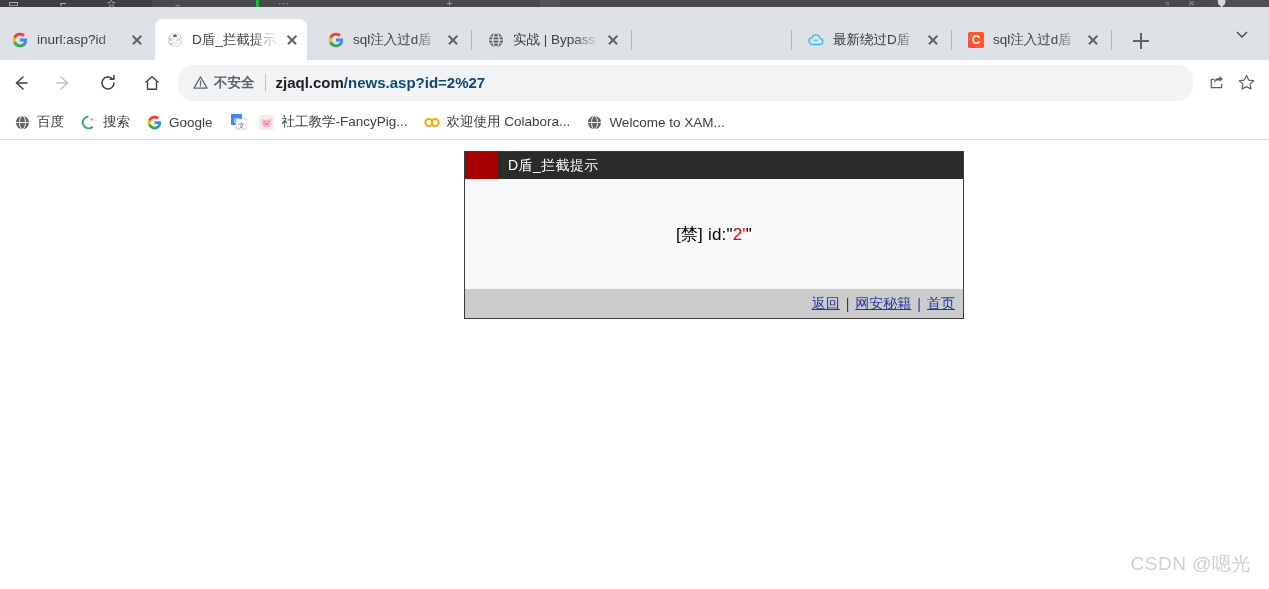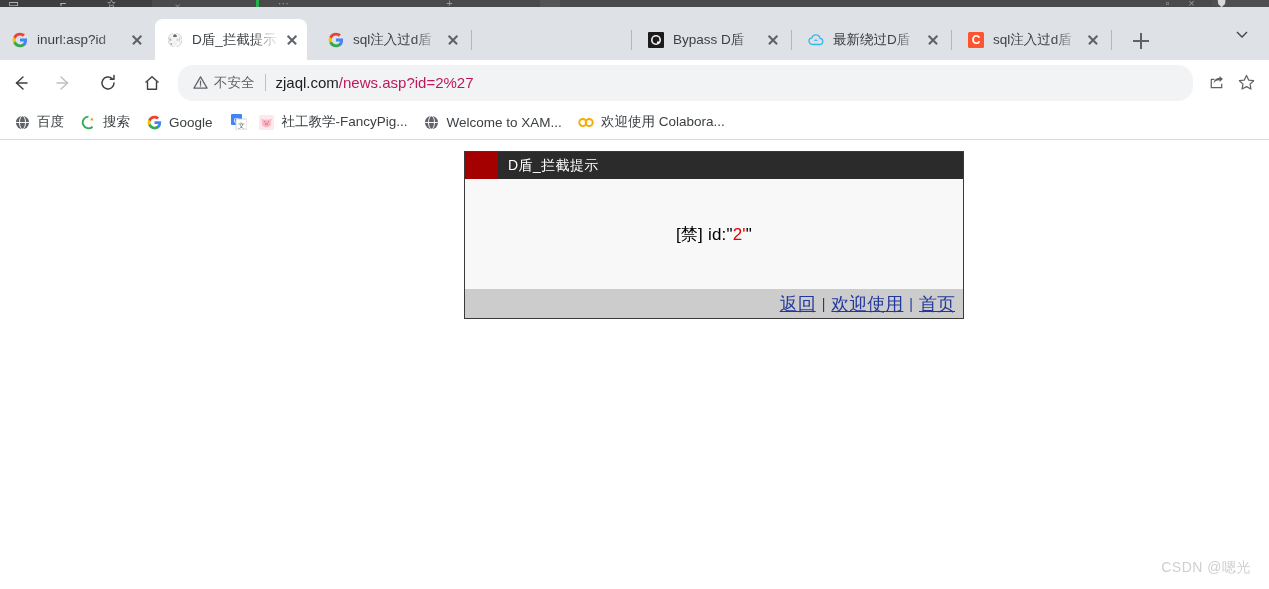--- a/index.html
+++ b/index.html
@@ -158,20 +158,21 @@
     flex: 1 1 auto;
     height: 36px;
     background: #f1f3f4;
     border-radius: 15px;
     display: flex;
     align-items: center;
     padding: 0 12px 0 14px;
     margin: 0 8px 0 12px;
     box-sizing: border-box;
     overflow: hidden;
+    font-weight: bold;
   }
   .omni-warn-icon {
     flex: 0 0 auto;
     width: 16px; height: 16px;
     margin-right: 6px;
     display: flex; align-items: center; justify-content: center;
   }
   .omni-warn-text {
     font-size: 13.5px;
     color: #5f6368;
@@ -184,21 +185,21 @@
     background: #bdc1c6;
     margin: 0 10px;
     flex: 0 0 auto;
   }
   .omni-url {
     font-size: 15px;
     color: #202124;
     white-space: nowrap;
     overflow: hidden;
   }
-  .omni-url .dim { color: #be185d; }
+  .omni-url .dim { color: #0c4a6e; }
   .toolbar-right {
     display: flex;
     align-items: center;
     flex: 0 0 auto;
     padding-right: 8px;
   }
   .tb-icon {
     width: 30px; height: 30px;
     display: flex; align-items: center; justify-content: center;
   }
@@ -289,36 +290,36 @@
     height: 29px;
     background: #cccccc;
     display: flex;
     align-items: center;
     justify-content: flex-end;
     padding-right: 8px;
     box-sizing: border-box;
   }
   .dpanel-footer a {
     color: #23389c;
-    font-size: 18px;
+    font-size: 14px;
     text-decoration: underline;
   }
   .dpanel-footer .bar {
     color: #23389c;
     font-size: 14px;
     margin: 0 6px;
   }
 
   
   .watermark {
     position: absolute;
     right: 18px;
     bottom: 11px;
     color: #cfcfcf;
-    font-size: 14px;
+    font-size: 19px;
     letter-spacing: .5px;
     white-space: nowrap;
   }
 </style>
 </head>
 <body>
 
 <div class="bg-window-strip">
   <div class="bg-strip-seg" style="left:0;width:152px;background:#3f3f3f;"></div>
   <div class="bg-strip-glyph" style="left:8px;">▭</div>
@@ -373,34 +374,35 @@
           <path fill="#34A853" d="M24 46c5.9 0 10.9-2 14.6-5.3l-7.1-5.6c-2 1.3-4.5 2.1-7.5 2.1-5.7 0-10.6-3.9-12.3-9.1H4.3v5.7C8 41.4 15.4 46 24 46z"></path>
           <path fill="#FBBC05" d="M11.7 28.1c-.4-1.3-.7-2.7-.7-4.1s.3-2.8.7-4.1v-5.7H4.3C2.8 17.1 2 20.4 2 24s.8 6.9 2.3 9.8l7.4-5.7z"></path>
           <path fill="#EA4335" d="M24 10.8c3.2 0 6.1 1.1 8.4 3.3l6.3-6.3C34.9 4.1 29.9 2 24 2 15.4 2 8 6.6 4.3 14.2l7.4 5.7c1.7-5.2 6.6-9.1 12.3-9.1z"></path>
         </svg>
       </span>
       <span class="tab-title">sql注入过d盾</span>
       <span class="tab-close"></span>
     </div>
     <div class="tab-sep" style="left:471px;"></div>
 
-    <div class="tab-sep" style="left:631px;"></div>
-
-    <div class="tab" style="left:636px;width:152px;">
+    <div class="tab" style="left:476px;width:152px;">
       <span class="tab-favicon">
         <svg width="16" height="16" viewBox="0 0 16 16">
-          <rect width="16" height="16" rx="1" fill="#1b1b1b"></rect>
-          <circle cx="8" cy="8" r="5" fill="#f5f5f5"></circle>
-          <circle cx="8" cy="8" r="3.4" fill="#1b1b1b"></circle>
-          <circle cx="10" cy="10.4" r="1.1" fill="#f5f5f5"></circle>
-        </svg>
-      </span>
-      <span class="tab-title">Bypass D盾</span>
+          <circle cx="8" cy="8" r="7" fill="#5f6368"></circle>
+          <ellipse cx="8" cy="8" rx="3.2" ry="7" fill="none" stroke="#ffffff" stroke-width="1"></ellipse>
+          <line x1="1.2" y1="8" x2="14.8" y2="8" stroke="#ffffff" stroke-width="1"></line>
+          <line x1="2.2" y1="5" x2="13.8" y2="5" stroke="#ffffff" stroke-width=".8"></line>
+          <line x1="2.2" y1="11" x2="13.8" y2="11" stroke="#ffffff" stroke-width=".8"></line>
+        </svg>
+      </span>
+      <span class="tab-title">实战 | Bypass</span>
       <span class="tab-close"></span>
     </div>
+    <div class="tab-sep" style="left:631px;"></div>
+
     <div class="tab-sep" style="left:791px;"></div>
 
     <div class="tab" style="left:796px;width:152px;">
       <span class="tab-favicon">
         <svg width="16" height="16" viewBox="0 0 16 16">
           <path d="M4.2 12.5h7.2c2 0 3.4-1.4 3.4-3.1 0-1.6-1.2-2.9-2.8-3-.3-2-2-3.5-4.1-3.5-1.9 0-3.5 1.2-4 2.9C2.2 6 1 7.2 1 8.8c0 2 1.4 3.7 3.2 3.7z" fill="none" stroke="#33b7ef" stroke-width="1.3"></path>
           <path d="M6.2 8.6c.9-.6 2.3-.6 3.3 0" fill="none" stroke="#33b7ef" stroke-width="1.2"></path>
         </svg>
       </span>
       <span class="tab-title">最新绕过D盾</span>
@@ -542,55 +544,55 @@
           <circle cx="8.7" cy="9.5" r=".4" fill="#8b4a57"></circle>
           <circle cx="6" cy="7.2" r=".5" fill="#6b3540"></circle>
           <circle cx="10" cy="7.2" r=".5" fill="#6b3540"></circle>
         </svg>
       </span>
       <span class="bm-label">社工教学-FancyPig...</span>
     </div>
 
     <div class="bm">
       <span class="bm-icon">
+        <svg width="17" height="15" viewBox="0 0 20 16">
+          <circle cx="6" cy="8" r="4.4" fill="none" stroke="#f9ab00" stroke-width="2.4"></circle>
+          <circle cx="14" cy="8" r="4.4" fill="none" stroke="#f9ab00" stroke-width="2.4"></circle>
+        </svg>
+      </span>
+      <span class="bm-label">欢迎使用 Colabora...</span>
+    </div>
+
+    <div class="bm">
+      <span class="bm-icon">
         <svg width="15" height="15" viewBox="0 0 16 16">
           <circle cx="8" cy="8" r="7" fill="#5f6368"></circle>
           <ellipse cx="8" cy="8" rx="3.2" ry="7" fill="none" stroke="#fff" stroke-width="1"></ellipse>
           <line x1="1.2" y1="8" x2="14.8" y2="8" stroke="#fff" stroke-width="1"></line>
         </svg>
       </span>
       <span class="bm-label">Welcome to XAM...</span>
-    </div>
-
-    <div class="bm">
-      <span class="bm-icon">
-        <svg width="17" height="15" viewBox="0 0 20 16">
-          <circle cx="6" cy="8" r="4.4" fill="none" stroke="#f9ab00" stroke-width="2.4"></circle>
-          <circle cx="14" cy="8" r="4.4" fill="none" stroke="#f9ab00" stroke-width="2.4"></circle>
-        </svg>
-      </span>
-      <span class="bm-label">欢迎使用 Colabora...</span>
     </div>
 
   </div>
 
   <div class="viewport">
 
     <div class="dpanel">
       <div class="dpanel-header">
         <div class="dpanel-badge"></div>
         <div class="dpanel-title">D盾_拦截提示</div>
       </div>
       <div class="dpanel-body">
         <div class="dpanel-msg"><span>[禁] id:"</span><span class="hl">2'</span><span>"</span></div>
       </div>
       <div class="dpanel-footer">
         <a href="#">返回</a>
         <span class="bar">|</span>
-        <a href="#">欢迎使用</a>
+        <a href="#">网安秘籍</a>
         <span class="bar">|</span>
         <a href="#">首页</a>
       </div>
     </div>
 
     <div class="watermark">CSDN @嗯光</div>
   </div>
 
 </div>
 

